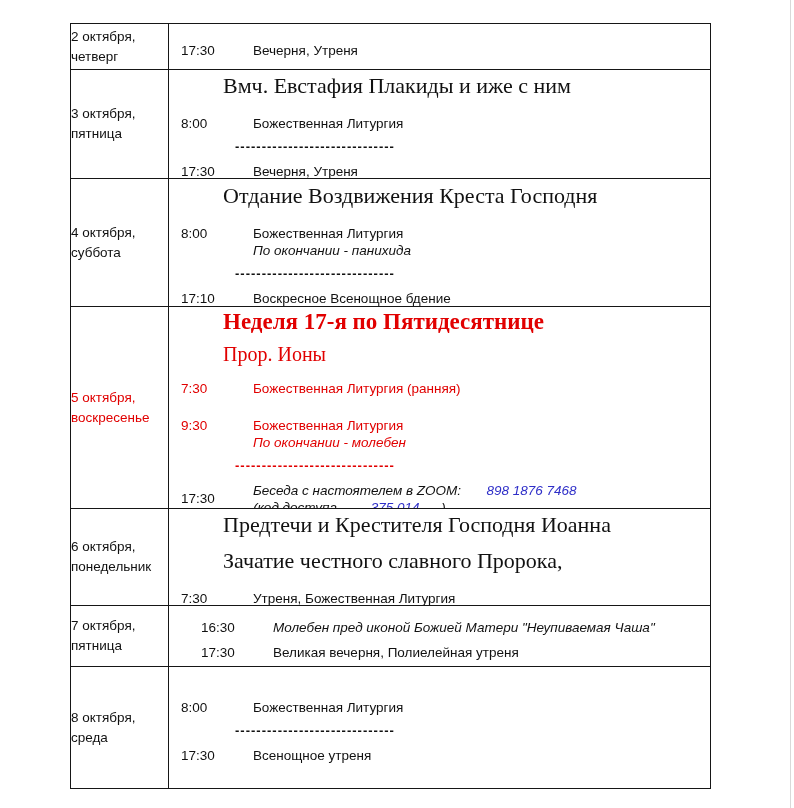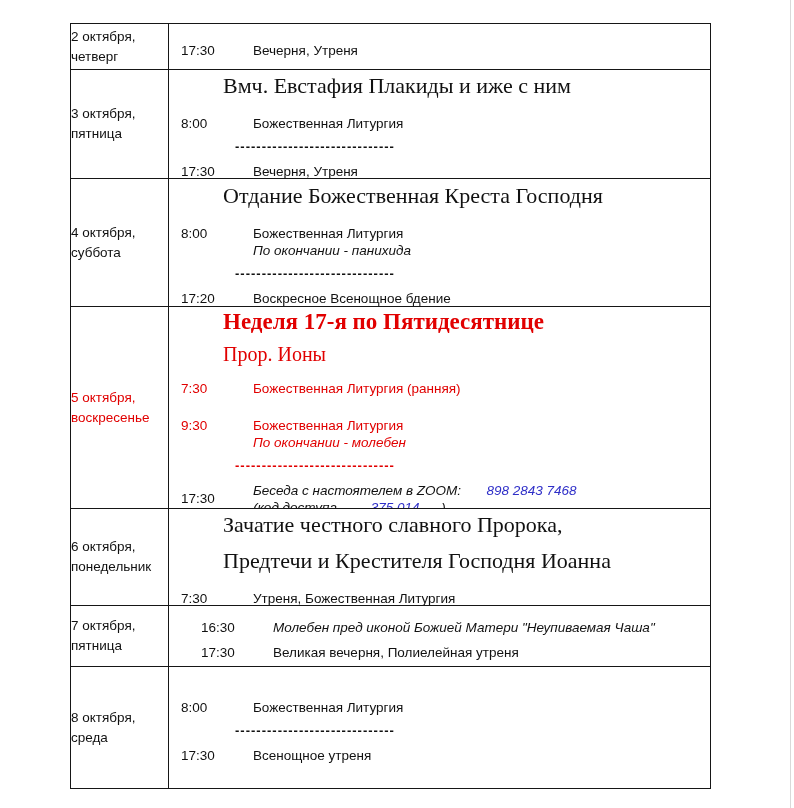--- a/index.html
+++ b/index.html
@@ -98,31 +98,31 @@
             </div>
           </div>
         </div>
       </div>
       <div class="row" style="height: 128px;">
         <div class="datecell">
           <div class="dateline">4 октября,</div>
           <div class="dateline">суббота</div>
         </div>
         <div class="content">
-          <div class="heading"><span>Отдание Божественная Креста Господня</span></div>
+          <div class="heading"><span>Отдание Воздвижения Креста Господня</span></div>
           <div class="service">
             <span class="time">8:00</span>
             <div class="texts">
               <div class="tline"><span class="seg">Божественная Литургия</span></div>
               <div class="tline"><span class="seg it">По окончании - панихида</span></div>
             </div>
           </div>
           <div class="dashline">------------------------------</div>
           <div class="service">
-            <span class="time">17:20</span>
+            <span class="time">17:10</span>
             <div class="texts">
               <div class="tline"><span class="seg">Воскресное Всенощное бдение</span></div>
             </div>
           </div>
         </div>
       </div>
       <div class="row" style="height: 202px;">
         <div class="datecell red">
           <div class="dateline">5 октября,</div>
           <div class="dateline">воскресенье</div>
@@ -141,34 +141,34 @@
             <span class="time c-red">9:30</span>
             <div class="texts">
               <div class="tline"><span class="seg c-red">Божественная Литургия</span></div>
               <div class="tline"><span class="seg it c-red">По окончании - молебен</span></div>
             </div>
           </div>
           <div class="dashline red">------------------------------</div>
           <div class="service center-time">
             <span class="time">17:30</span>
             <div class="texts">
-              <div class="tline"><span class="seg it">Беседа с настоятелем в ZOOM:  </span><span class="seg it c-blue">898 2843 7468</span></div>
+              <div class="tline"><span class="seg it">Беседа с настоятелем в ZOOM:  </span><span class="seg it c-blue">898 1876 7468</span></div>
               <div class="tline"><span class="seg it">(код доступа </span><span class="seg it c-blue"> - 375 014</span><span class="seg it"> )</span></div>
             </div>
           </div>
         </div>
       </div>
       <div class="row" style="height: 97px;">
         <div class="datecell">
           <div class="dateline">6 октября,</div>
           <div class="dateline">понедельник</div>
         </div>
         <div class="content">
+          <div class="heading"><span>Предтечи и Крестителя Господня Иоанна</span></div>
           <div class="heading"><span>Зачатие честного славного Пророка,</span></div>
-          <div class="heading"><span>Предтечи и Крестителя Господня Иоанна</span></div>
           <div class="service">
             <span class="time">7:30</span>
             <div class="texts">
               <div class="tline"><span class="seg">Утреня, Божественная Литургия</span></div>
             </div>
           </div>
         </div>
       </div>
       <div class="row" style="height: 61px; gap: 20px;">
         <div class="datecell">

